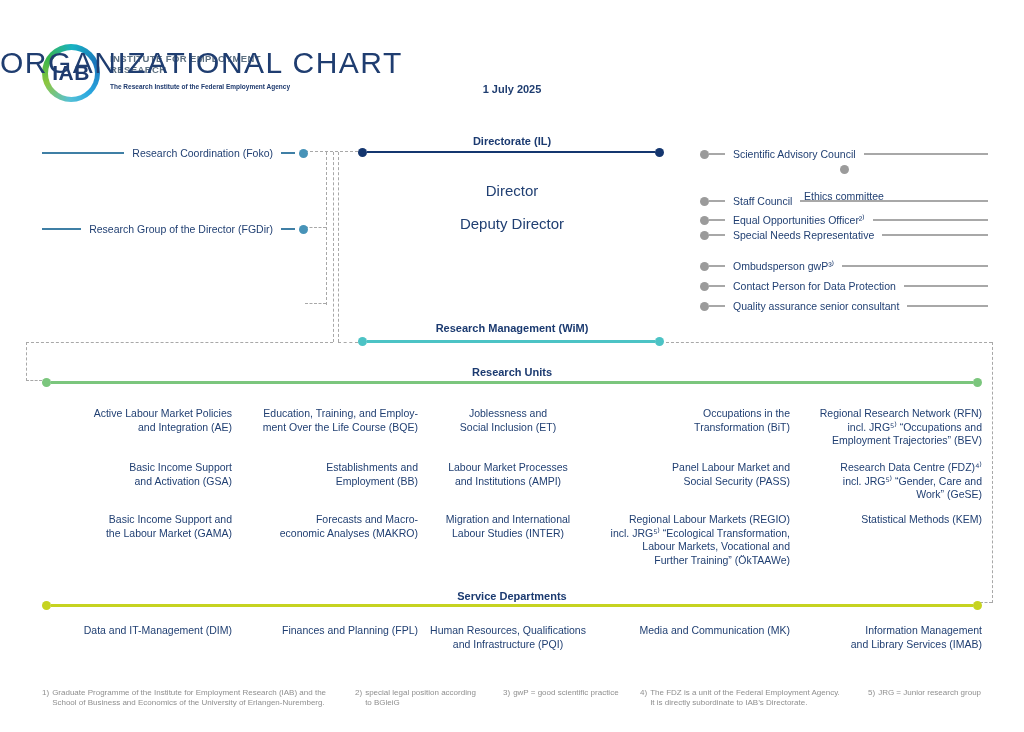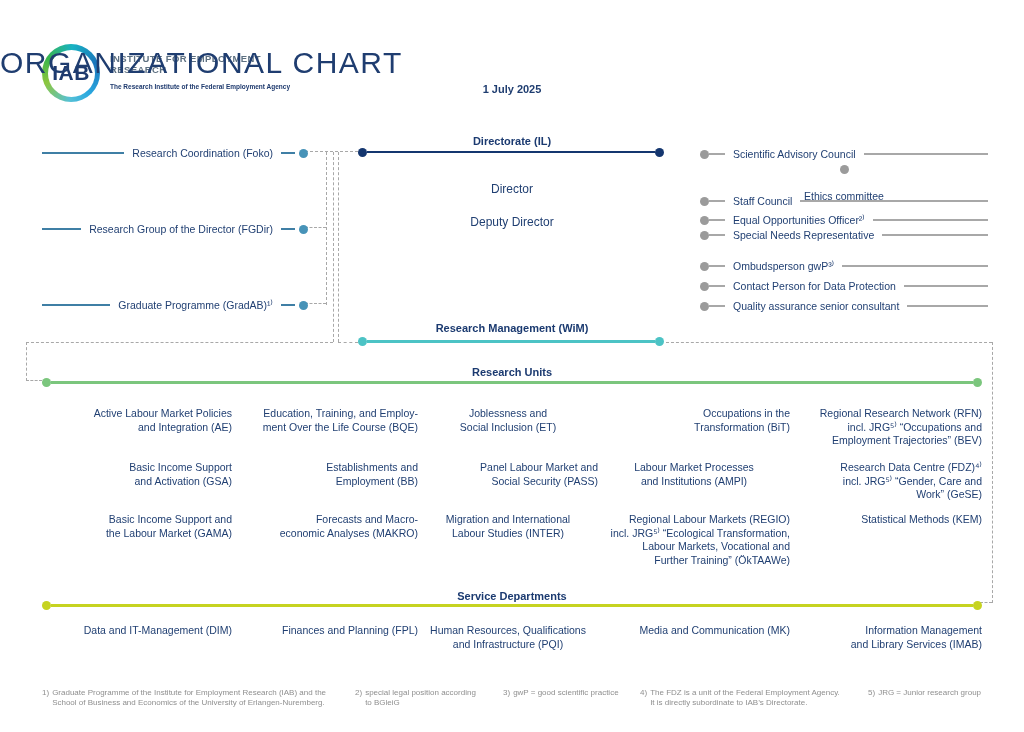--- a/index.html
+++ b/index.html
@@ -11,21 +11,21 @@
     display:flex;align-items:center;justify-content:center;}
   .logo-inner{width:47px;height:47px;border-radius:50%;background:#fff;display:flex;
     align-items:center;justify-content:center;color:#1e3a6e;font-weight:bold;font-size:21px;letter-spacing:.5px;}
   .org-name{position:absolute;left:110px;top:53px;font-size:9.5px;line-height:11px;color:#5d7081;
     letter-spacing:.4px;white-space:pre-line;font-weight:bold;}
   .org-tagline{position:absolute;left:110px;top:83px;font-size:6.5px;color:#1e3a6e;font-weight:bold;}
   .title{position:absolute;left:0;right:0;top:46px;text-align:left;font-size:30px;font-weight:300;
     color:#1f3d70;letter-spacing:1.5px;}
   .date{position:absolute;left:0;right:0;top:83px;text-align:center;font-size:11px;font-weight:bold;color:#1f3d70;}
   .sec{position:absolute;left:0;right:0;text-align:center;font-size:11px;font-weight:bold;color:#1b3a70;}
-  .ctext{position:absolute;left:0;right:0;text-align:center;font-size:12px;color:#203f72;}
+  .ctext{position:absolute;left:0;right:0;text-align:center;font-size:15px;color:#203f72;}
   
   .lrow{position:absolute;left:42px;width:266px;height:18px;display:flex;align-items:center;}
   .lline{height:2px;background:#3f7fa5;flex:1;}
   .lline-short{height:2px;background:#3f7fa5;flex:0 0 14px;margin-left:8px;}
   .llabel{margin-left:8px;white-space:nowrap;font-size:10.5px;color:#203f72;}
   .dot{width:9px;height:9px;border-radius:50%;flex:0 0 auto;}
   .dot-blue{background:#4793b8;margin-left:4px;}
   
   .rrow{position:absolute;left:700px;width:288px;height:18px;display:flex;align-items:center;}
   .dot-gray{background:#9b9b9b;}
@@ -89,26 +89,20 @@
     <div class="llabel">Research Coordination (Foko)</div>
     <div class="lline-short"></div>
     <div class="dot dot-blue"></div>
   </div>
   <div class="lrow" style="top:220px;">
     <div class="lline"></div>
     <div class="llabel">Research Group of the Director (FGDir)</div>
     <div class="lline-short"></div>
     <div class="dot dot-blue"></div>
   </div>
-  <div class="lrow" style="top:296px;">
-    <div class="lline"></div>
-    <div class="llabel">Graduate Programme (GradAB)¹⁾</div>
-    <div class="lline-short"></div>
-    <div class="dot dot-blue"></div>
-  </div>
 
   <div class="sec" style="top:135px;">Directorate (IL)</div>
   <div class="mainline navy-l" style="left:358px;top:147px;width:306px;">
     <div class="dot"></div>
     <div class="mline"></div>
     <div class="dot"></div>
   </div>
   <div class="ctext" style="top:182px;">Director</div>
   <div class="ctext" style="top:215px;">Deputy Director</div>
 
@@ -186,24 +180,24 @@
 Transformation (BiT)</div>
     <div class="cell ar">Regional Research Network (RFN)
 incl. JRG⁵⁾ “Occupations and
 Employment Trajectories” (BEV)</div>
   </div>
   <div class="grid-row" style="top:461px;">
     <div class="cell al">Basic Income Support
 and Activation (GSA)</div>
     <div class="cell al">Establishments and
 Employment (BB)</div>
+    <div class="cell ac">Labour Market Processes
+and Institutions (AMPI)</div>
     <div class="cell ar">Panel Labour Market and
 Social Security (PASS)</div>
-    <div class="cell ac">Labour Market Processes
-and Institutions (AMPI)</div>
     <div class="cell ar">Research Data Centre (FDZ)⁴⁾
 incl. JRG⁵⁾ “Gender, Care and
 Work” (GeSE)</div>
   </div>
   <div class="grid-row" style="top:513px;">
     <div class="cell al">Basic Income Support and
 the Labour Market (GAMA)</div>
     <div class="cell al">Forecasts and Macro-
 economic Analyses (MAKRO)</div>
     <div class="cell ac">Migration and International

